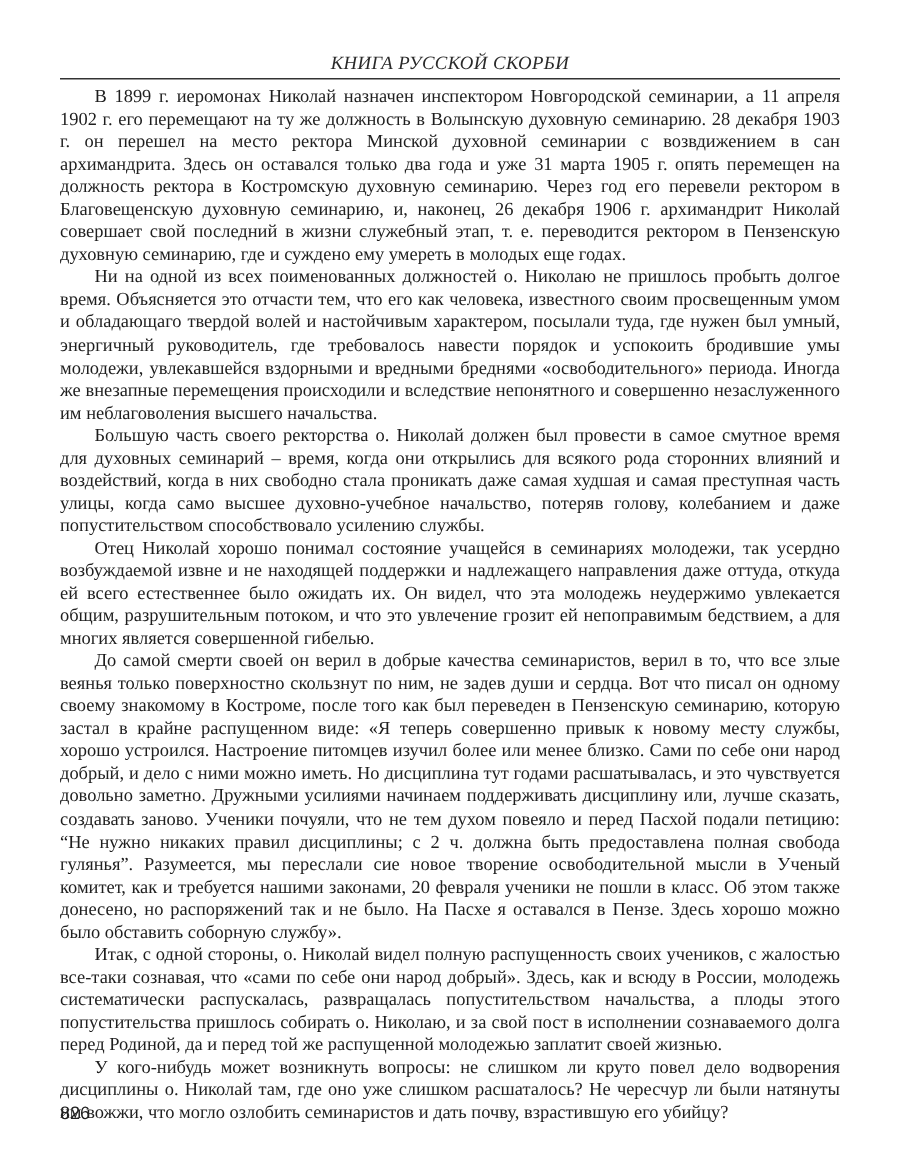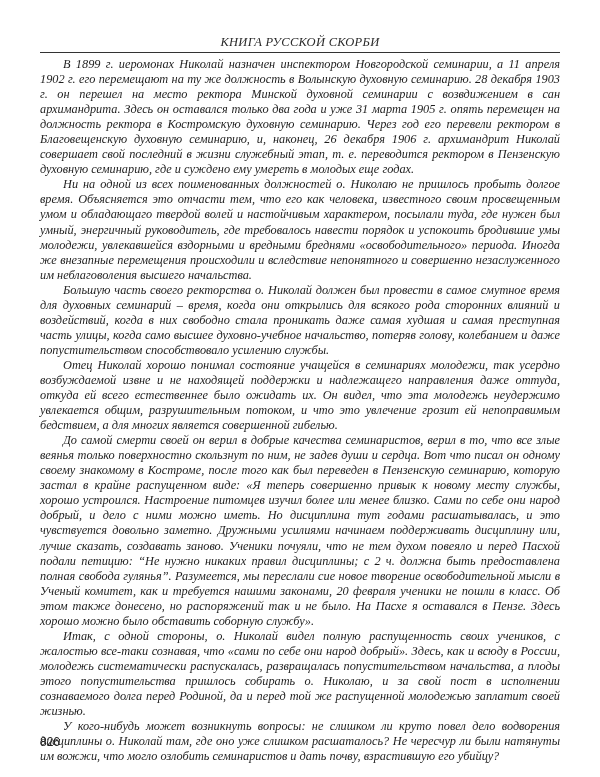--- a/index.html
+++ b/index.html
@@ -9,21 +9,21 @@
     position:absolute; left:40px; width:520px; top:35px;
     text-align:center; font-family:"Liberation Serif", serif; font-style:italic;
     font-size:12.5px; letter-spacing:0.3px; color:#2a2a2a;
   }
   .rule { position:absolute; left:40px; width:520px; top:52px; height:0; border-top:1.2px solid #333; }
   .body-text {
     position:absolute; left:40px; width:520px; top:57px;
     font-family:"Liberation Serif", serif; font-size:12.3px; line-height:15.05px;
     color:#1e1e1e; text-align:justify;
   }
-  .body-text p { margin:0; text-indent:23px; hyphens:manual;font-style:italic; }
+  .body-text p { margin:0; text-indent:23px; hyphens:manual; }
   .folio {
     position:absolute; left:40px; top:735px; font-family:"Liberation Sans", sans-serif;
     font-size:12px; color:#222;
   }
 </style>
 </head>
 <body>
 
 <div class="page">
   <div class="running-head">КНИГА РУССКОЙ СКОРБИ</div>

